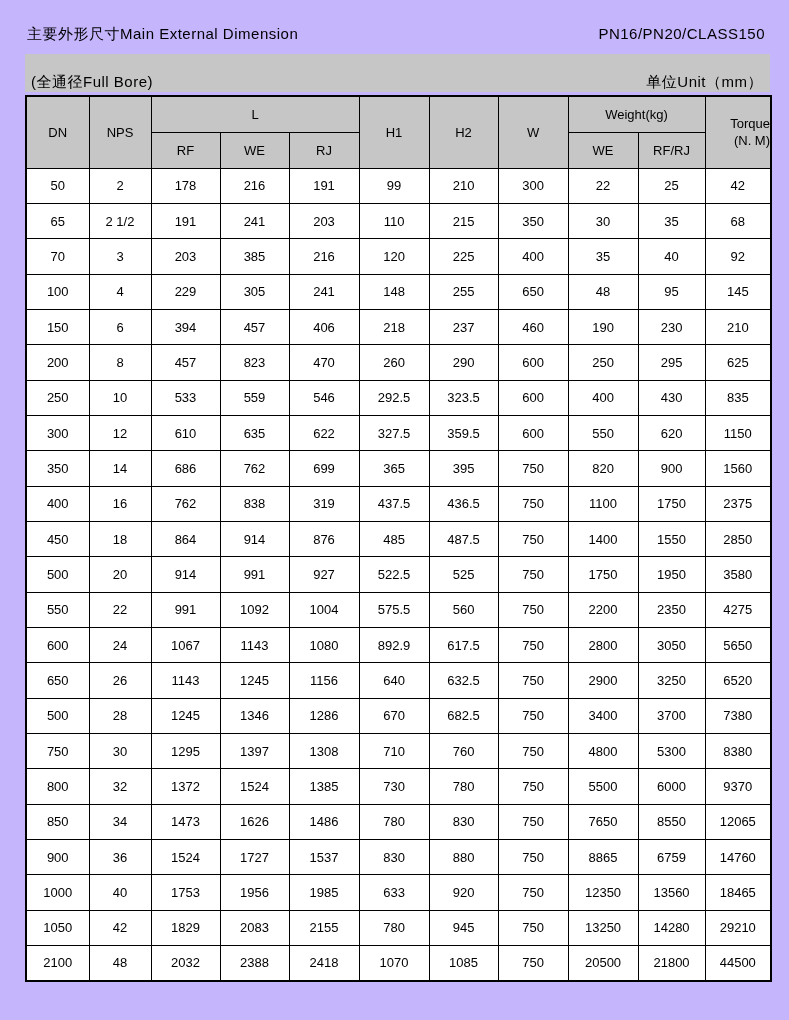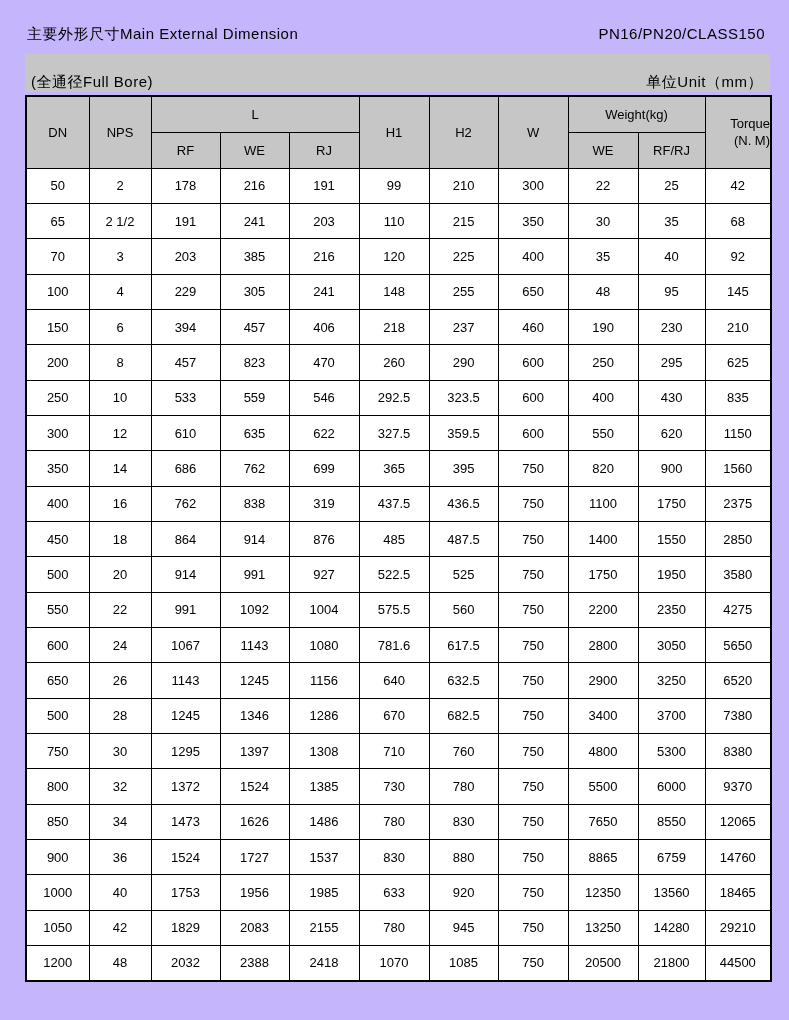--- a/index.html
+++ b/index.html
@@ -278,21 +278,21 @@
           <td>2200</td>
           <td>2350</td>
           <td>4275</td>
         </tr>
         <tr>
           <td>600</td>
           <td>24</td>
           <td>1067</td>
           <td>1143</td>
           <td>1080</td>
-          <td>781.6</td>
+          <td>892.9</td>
           <td>617.5</td>
           <td>750</td>
           <td>2800</td>
           <td>3050</td>
           <td>5650</td>
         </tr>
         <tr>
           <td>650</td>
           <td>26</td>
           <td>1143</td>
@@ -390,21 +390,21 @@
           <td>2083</td>
           <td>2155</td>
           <td>780</td>
           <td>945</td>
           <td>750</td>
           <td>13250</td>
           <td>14280</td>
           <td>29210</td>
         </tr>
         <tr>
-          <td>1200</td>
+          <td>2100</td>
           <td>48</td>
           <td>2032</td>
           <td>2388</td>
           <td>2418</td>
           <td>1070</td>
           <td>1085</td>
           <td>750</td>
           <td>20500</td>
           <td>21800</td>
           <td>44500</td>

